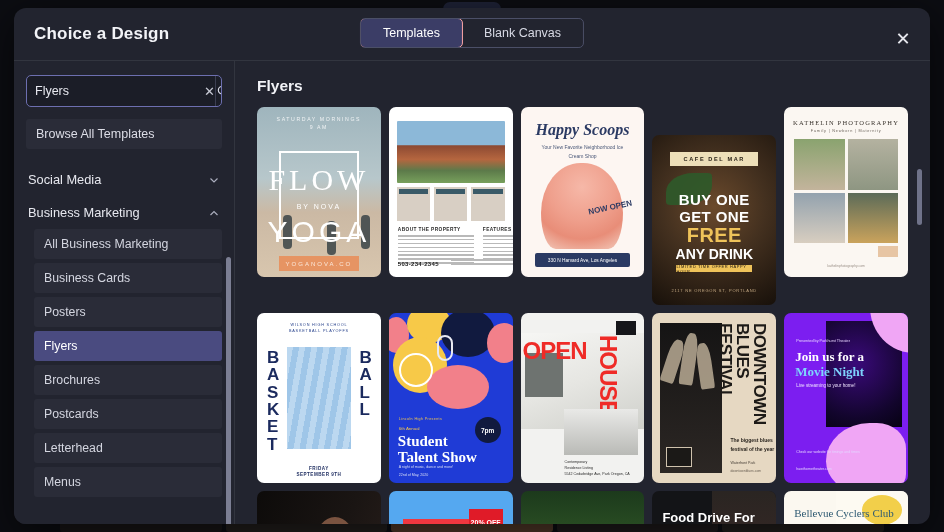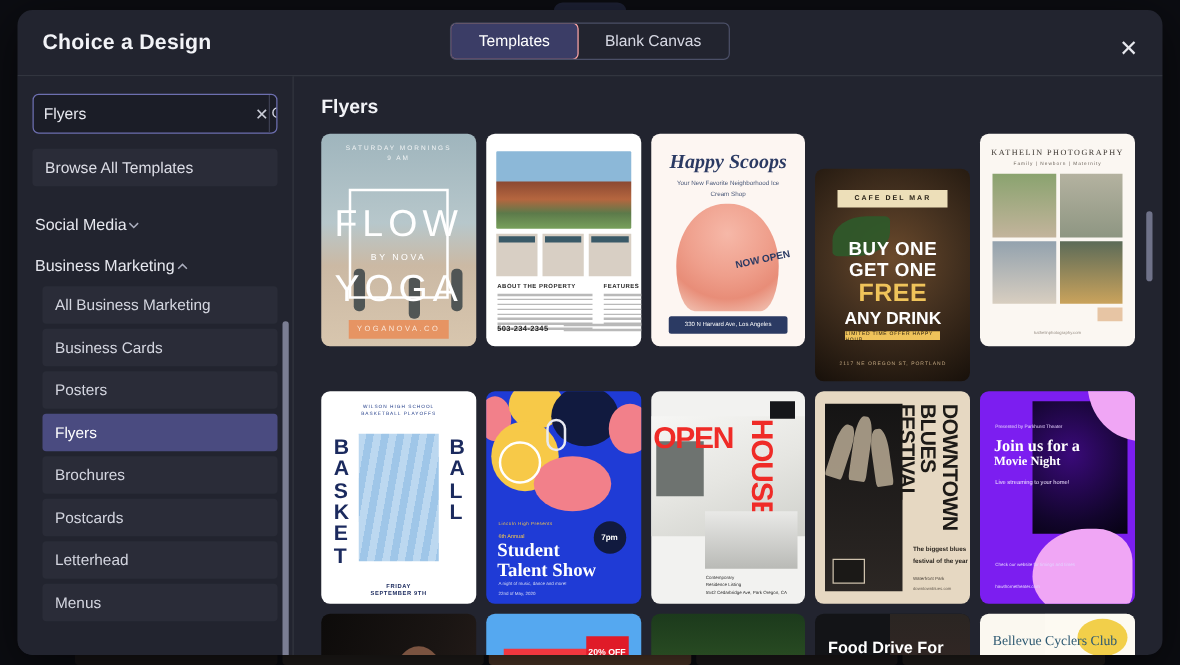--- a/index.html
+++ b/index.html
@@ -87,21 +87,21 @@
     width: 34px; display: flex; align-items: center; justify-content: center;
     border-left: 1px solid #3c3f52; cursor: pointer; background: none; border-top: none; border-right: none; border-bottom: none;
   }
   .quick { margin-top: 12px; }
   .quick-item {
     background: #2a2c38; border-radius: 3px; color: #dcdde6;
     font-size: 12.5px; padding: 8px 10px; margin-bottom: 5px; cursor: pointer;
   }
   .cats { margin-top: 14px; }
   .cat-head {
-    display: flex; align-items: center; justify-content: flex-start;
+    display: flex; align-items: center; justify-content: space-between;
     color: #e7e8ef; font-size: 12.8px; padding: 9px 2px; cursor: pointer;
   }
   .chev { width: 12px; height: 12px; color: #aaadbd; }
   .sub { padding-left: 8px; }
   .sub-item {
     background: #2a2c38; border-radius: 3px; color: #d4d6e0;
     font-size: 12.3px; padding: 8px 10px; margin-bottom: 4px; cursor: pointer;
   }
   .sub-item.selected { background: #4a4b80; color: #ffffff; }
   .side-scroll {
@@ -119,21 +119,21 @@
   }
   .main-scroll {
     position: absolute; right: 8px; top: 108px; width: 5px; height: 56px;
     background: #6f7289; border-radius: 3px;
   }
 
   
   .t-yoga { background: linear-gradient(#9fb5bd 0%, #b7c7cb 42%, #cbb9a4 62%, #d8c6ae 100%); }
   .yoga-top { position: absolute; top: 9px; left: 0; right: 0; text-align: center; color: #f0f3f4; font-size: 5.2px; letter-spacing: 1.6px; }
   .yoga-box { position: absolute; left: 22px; right: 22px; top: 44px; bottom: 38px; border: 2.5px solid #fff; }
-  .yoga-flow { position: absolute; left: 0; right: 0; top: 56px; text-align: center; color: #fff; font-size: 30px; letter-spacing: 4px; font-weight: 400; }
+  .yoga-flow { position: absolute; left: 0; right: 0; top: 56px; text-align: center; color: #fff; font-size: 30px; letter-spacing: 4px; font-weight: 400; font-family: Liberation Serif, serif; }
   .yoga-by { position: absolute; left: 0; right: 0; top: 96px; text-align: center; color: #fff; font-size: 7px; letter-spacing: 2px; }
   .yoga-yoga { position: absolute; left: 0; right: 0; top: 108px; text-align: center; color: #fff; font-size: 30px; letter-spacing: 4px; }
   .yoga-foot { position: absolute; left: 22px; right: 22px; bottom: 6px; height: 15px; background: #e69463; color: #fbe7d9; font-size: 6px; letter-spacing: 2px; display: flex; align-items: center; justify-content: center; }
   .yoga-fig { position: absolute; bottom: 28px; width: 9px; height: 34px; background: #3a4346; border-radius: 4px; opacity: .85; }
 
   .t-realestate { background: #ffffff; }
   .re-photo { position: absolute; left: 8px; right: 8px; top: 14px; height: 62px; background: linear-gradient(#8cb8d8 0%, #8cb8d8 38%, #8d4a33 40%, #b5663f 62%, #5c7a4a 80%, #78a05c 100%); border-radius: 1px; }
   .re-thumbs { position: absolute; left: 8px; right: 8px; top: 80px; height: 34px; display: flex; gap: 4px; }
   .re-thumb { flex: 1; background: #d8cfc4; position: relative; }
   .re-thumb span { position: absolute; top: 2px; left: 2px; right: 2px; height: 5px; background: #3a5a68; }
@@ -216,21 +216,21 @@
   .bl-loc { position: absolute; left: 78px; bottom: 18px; font-size: 3.6px; color: #4a4239; }
   .bl-url { position: absolute; left: 78px; bottom: 10px; font-size: 3.4px; color: #6b6155; }
   .bl-logo { position: absolute; left: 14px; bottom: 16px; width: 26px; height: 20px; border: 1px solid #cfc2ad; background: #1b1917; }
 
   .t-movie { background: #7c1ef0; }
   .mv-photo { position: absolute; right: 6px; top: 8px; width: 76px; height: 106px; background: radial-gradient(circle at 40% 40%, #3a0a7a 0%, #12052c 70%, #060212 100%); }
   .mv-blob1 { position: absolute; right: -6px; top: -6px; width: 44px; height: 46px; background: #f0a6f5; border-radius: 0 0 0 100%; }
   .mv-blob2 { position: absolute; left: 42px; bottom: -10px; width: 80px; height: 70px; background: #f0a6f5; border-radius: 60% 40% 30% 50%; }
   .mv-pre { position: absolute; left: 12px; top: 26px; font-size: 3.8px; color: #e6d2ff; }
   .mv-t1 { position: absolute; left: 11px; top: 36px; font-family: "Liberation Serif", serif; font-size: 13px; color: #fff; font-weight: 700; }
-  .mv-t2 { position: absolute; left: 11px; top: 51px; font-family: "Liberation Serif", serif; font-size: 10px; color: #ffffff; font-weight: 700; }
+  .mv-t2 { position: absolute; left: 11px; top: 51px; font-family: "Liberation Serif", serif; font-size: 13px; color: #7dd3fc; font-weight: 700; }
   .mv-sub { position: absolute; left: 12px; top: 70px; font-size: 4.6px; color: #efe2ff; }
   .mv-f1 { position: absolute; left: 12px; bottom: 28px; font-size: 3.6px; color: #e4d2ff; line-height: 1.8; }
   .mv-f2 { position: absolute; left: 12px; bottom: 12px; font-size: 3.6px; color: #e4d2ff; }
 
   .t-portrait { background: linear-gradient(110deg, #0d0b0a 0%, #1a1513 55%, #2b201c 100%); }
   .pt-face { position: absolute; right: 26px; top: 26px; width: 40px; height: 52px; background: #7a5340; border-radius: 50% 50% 44% 44%; }
   .t-sale { background: #55a8f0; }
   .sl-panel { position: absolute; left: 14px; right: 14px; top: 28px; bottom: 0; background: #f0373f; }
   .sl-badge { position: absolute; right: 10px; top: 18px; width: 34px; height: 28px; background: #e01b28; color: #fff; font-size: 7px; font-weight: 700; display: flex; align-items: center; justify-content: center; text-align: center; line-height: 1.1; }
   .sl-person { position: absolute; left: 50%; transform: translateX(-50%); top: 54px; width: 20px; height: 36px; background: #2b1d18; border-radius: 8px 8px 0 0; }

